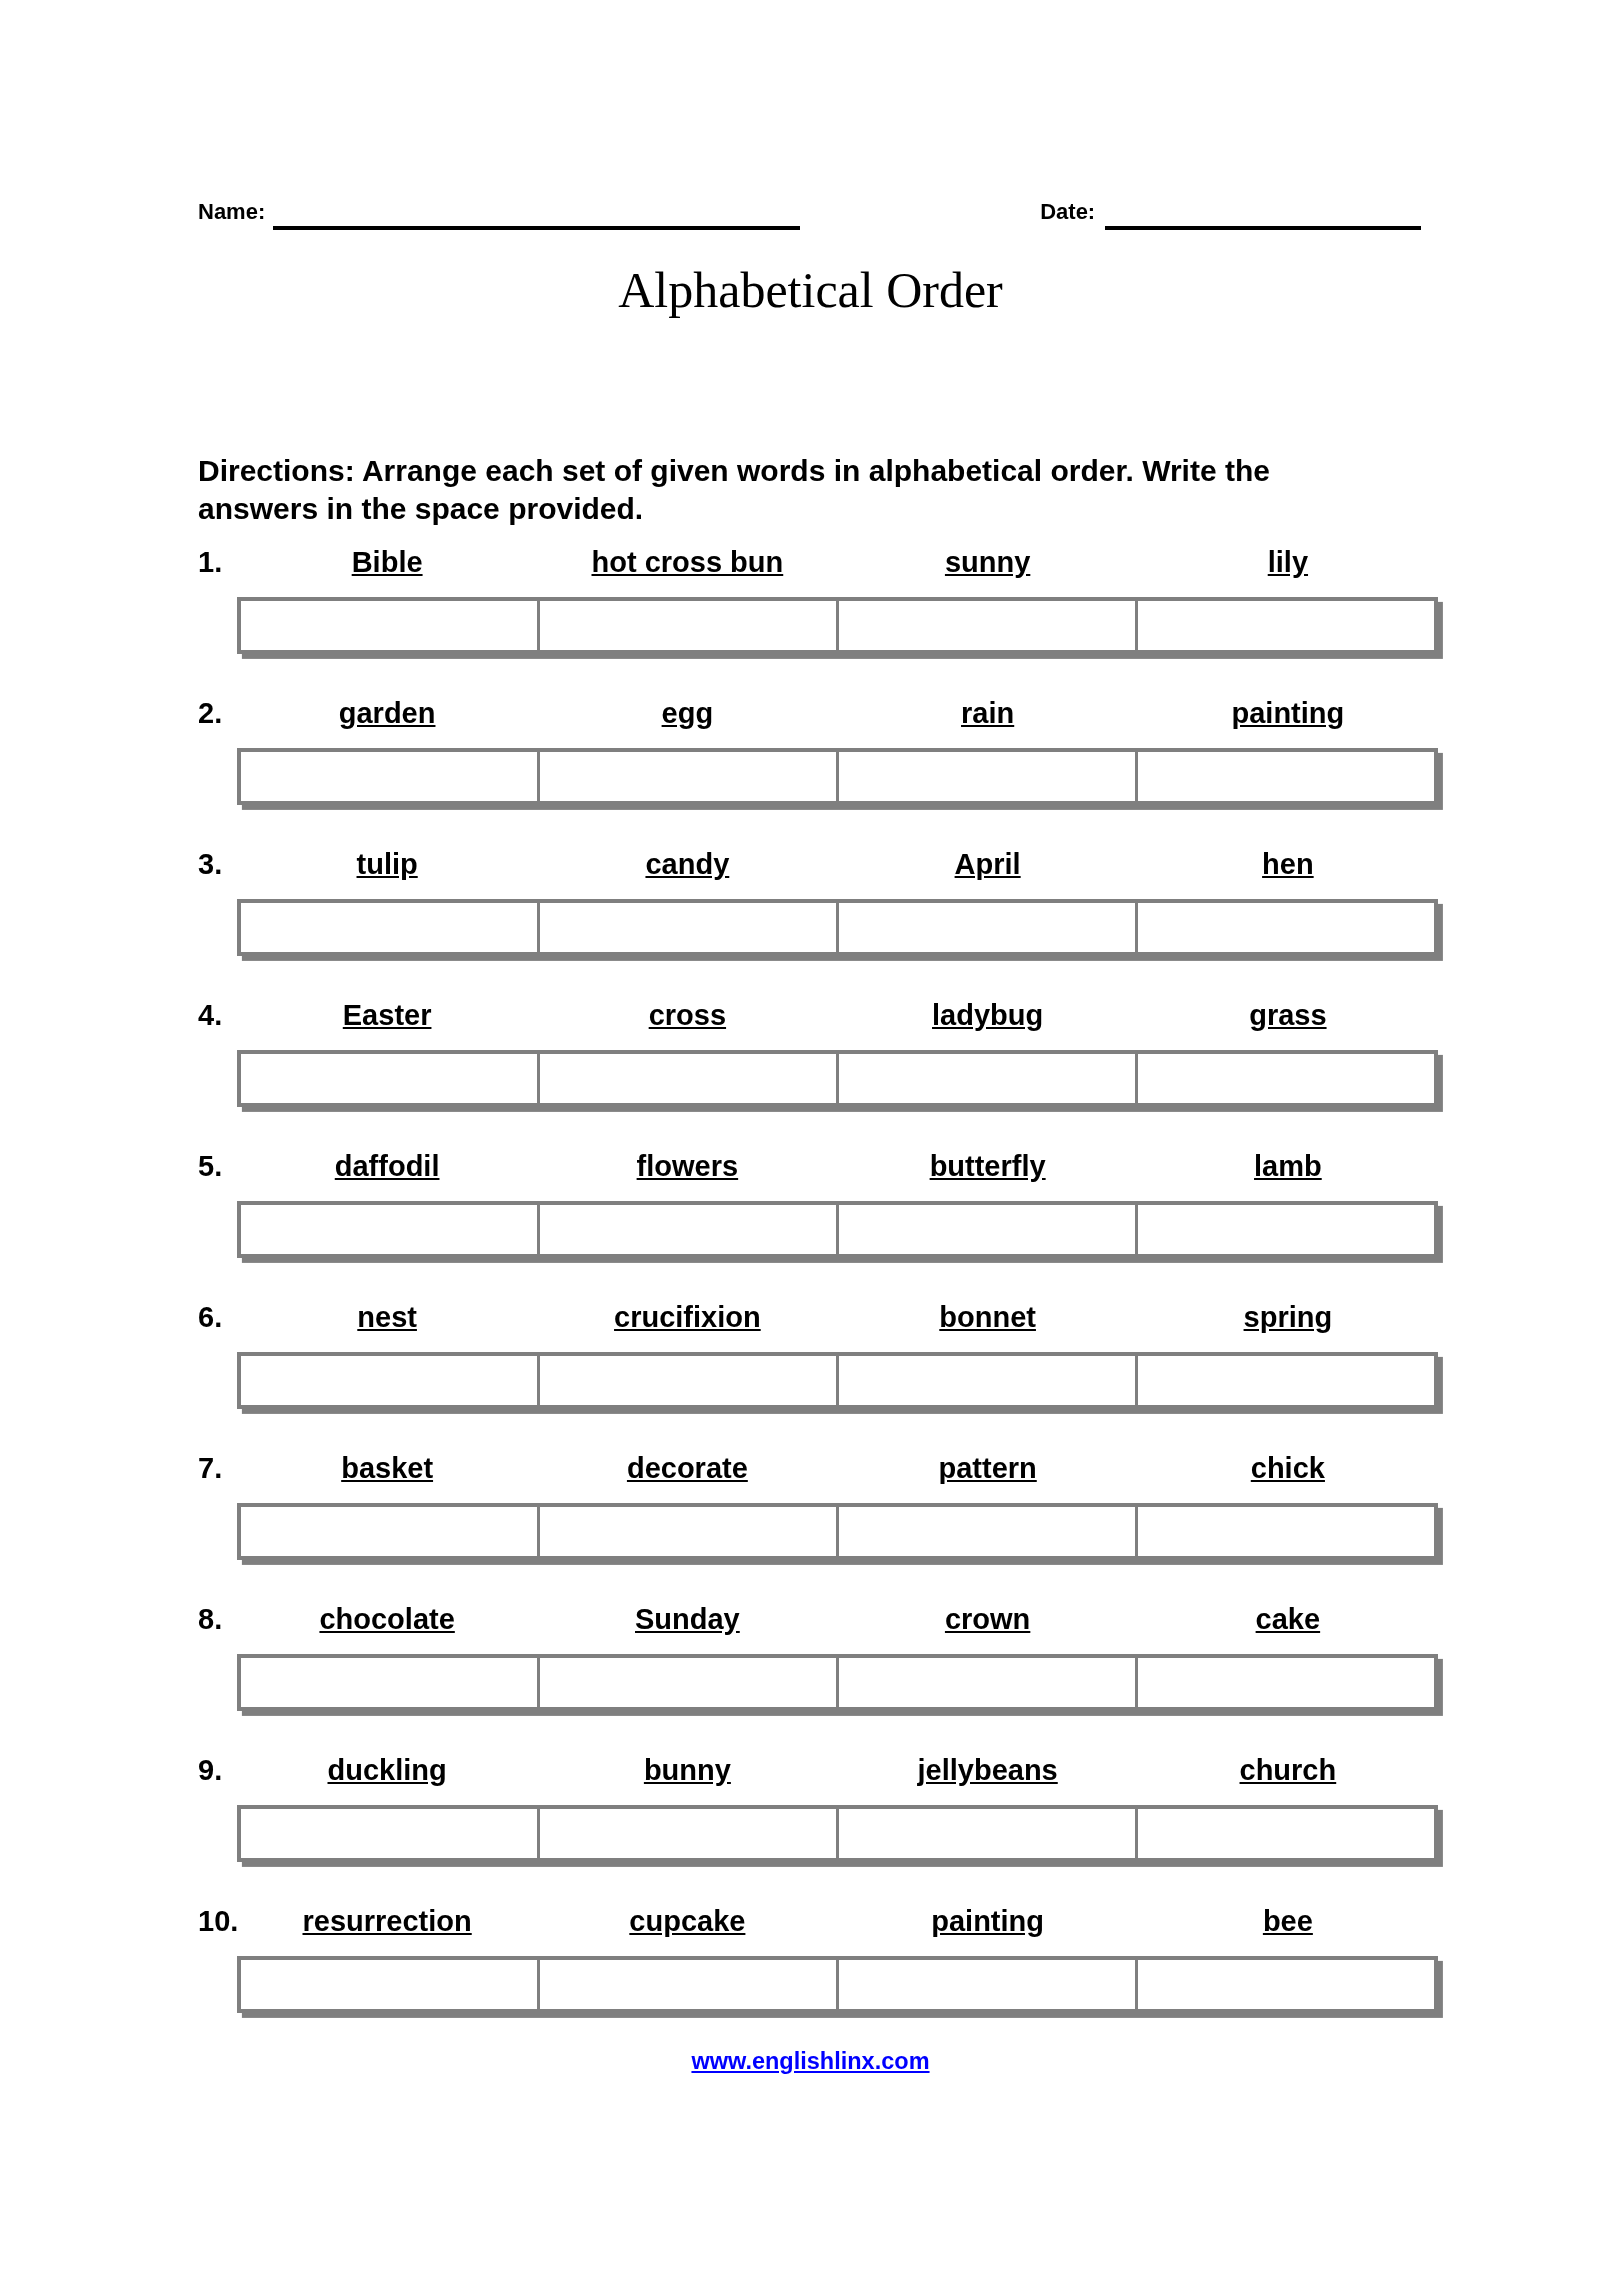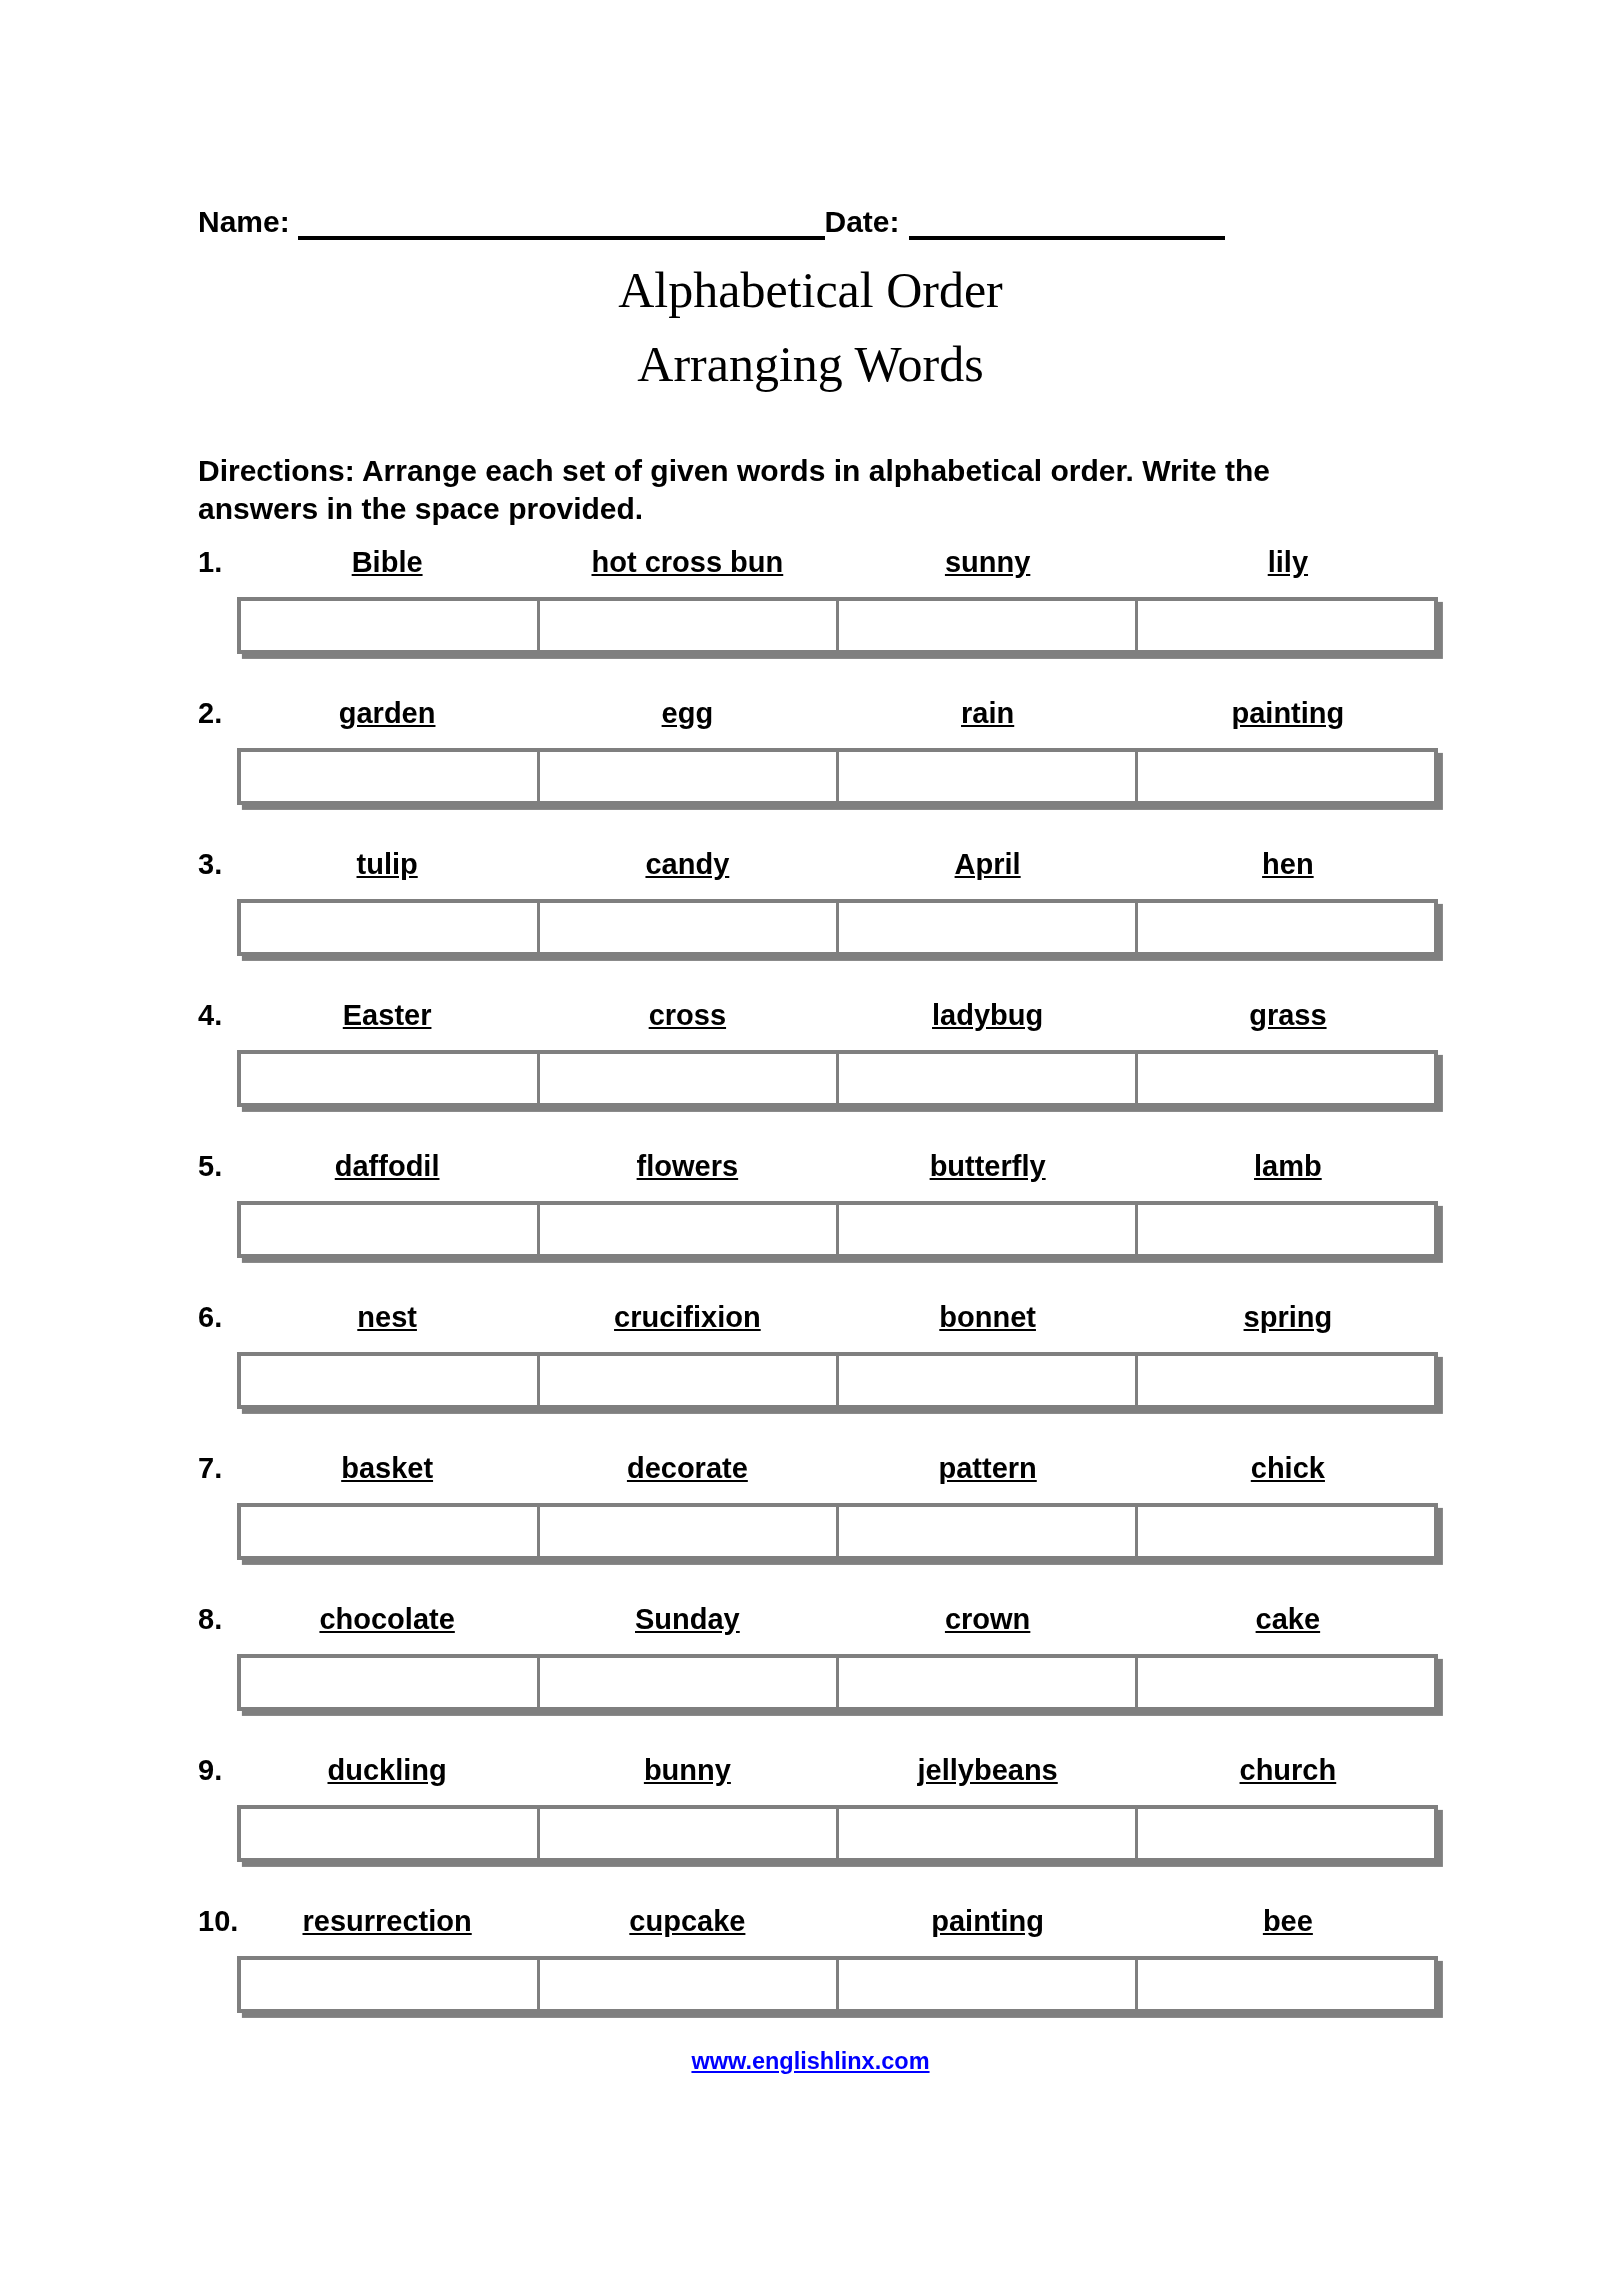--- a/index.html
+++ b/index.html
@@ -15,24 +15,24 @@
     overflow: hidden;
   }
 
   
   .header {
     position: absolute;
     top: 193px;
     left: 198px;
     right: 200px;
     display: flex;
+    justify-content: space-between;
     align-items: flex-end;
-    font-size: 30px;
+    font-size: 22px;
     line-height: 37px;
-    margin-top: 10px;
   }
   .header-group { display: flex; align-items: flex-end; }
   .blank-line {
     display: inline-block;
     height: 37px;
     border-bottom: 4.9px solid #000000;
   }
   .name-line { width: 527px; margin-left: 7.8px; }
   .date-line { width: 316px; margin-left: 9.8px; }
 
@@ -117,21 +117,20 @@
       <span class="blank-line name-line"></span>
     </div>
     <div class="header-group">
       <span>Date:</span>
       <span class="blank-line date-line"></span>
     </div>
   </div>
 
   <div class="title">
     <div>Alphabetical Order</div>
-    <div>Arranging Words</div>
   </div>
 
   <div class="directions">
     <div>Directions: Arrange each set of given words in alphabetical order. Write the</div>
     <div>answers in the space provided.</div>
   </div>
 
   <div class="rows">
 
     <div class="row">

